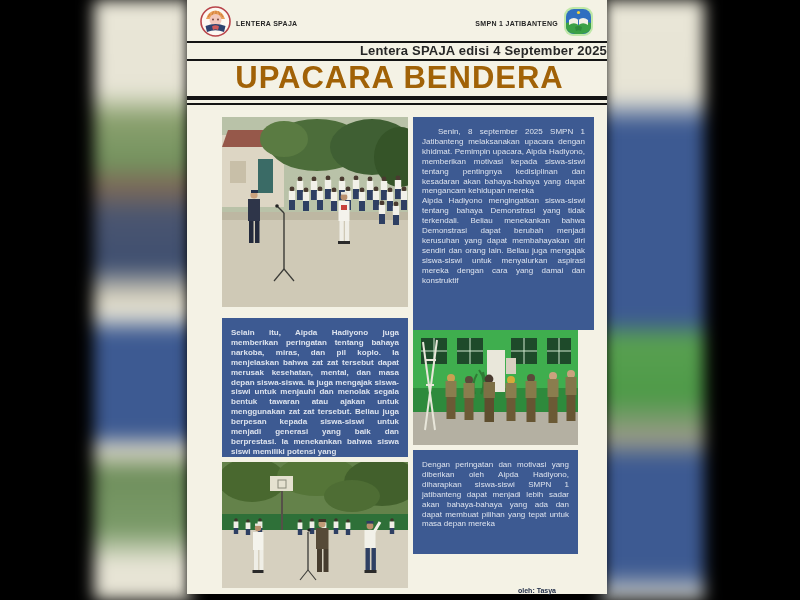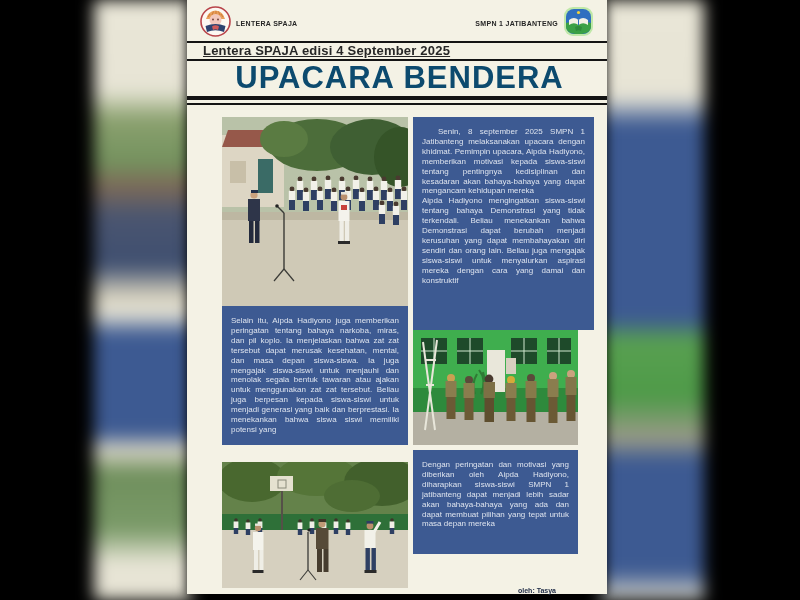--- a/index.html
+++ b/index.html
@@ -30,36 +30,36 @@
   }
   .hdr{position:absolute;top:5px;left:13px;right:13px;height:36px;
        display:flex;justify-content:space-between;align-items:center;}
   .hdr-group{display:flex;align-items:center;gap:5px;}
   .hdr-label{font-size:7px;font-weight:bold;color:#262626;letter-spacing:.3px;}
   .rule{position:absolute;left:0;right:0;background:#141414;}
   .rule-a{top:41px;height:2px;}
   .rule-b{top:59px;height:2px;}
   .rule-c{top:96px;height:4px;}
   .rule-d{top:103px;height:2px;}
-  .edition{position:absolute;top:43px;left:16px;right:0;text-align:left;
-           font-size:13px;font-weight:bold;color:#272727;letter-spacing:.2px;text-decoration:underline;}
+  .edition{position:absolute;top:43px;left:0;right:0;text-align:right;
+           font-size:13px;font-weight:bold;color:#272727;letter-spacing:.2px;}
   .title{position:absolute;top:60px;left:5px;right:0;text-align:center;
-         font-size:31px;font-weight:800;color:#0c4a6e;letter-spacing:1px;}
+         font-size:31px;font-weight:800;color:#a16207;letter-spacing:1px;}
 
   .photo{position:absolute;overflow:hidden;}
   .photo svg{display:block;}
   .bluebox{position:absolute;background:#3d5a92;color:#dde3ee;
            padding:10px 9px;box-sizing:border-box;
            font-size:8px;line-height:1.24;text-align:justify;}
   .bluebox p{margin:0;}
   .bluebox p.indent{text-indent:16px;}
   .bluebox p + p{}
 
   .ph1{left:35px;top:117px;width:186px;height:190px;}
-  .box-left{left:35px;top:306px;width:186px;height:139px;}
+  .box-left{left:35px;top:318px;width:186px;height:139px;font-weight:bold;}
   .ph3{left:35px;top:462px;width:186px;height:126px;}
   .box-r1{left:226px;top:117px;width:181px;height:213px;}
   .ph2{left:226px;top:330px;width:165px;height:115px;}
   .box-r2{left:226px;top:450px;width:165px;height:104px;}
   .byline{position:absolute;left:226px;top:587px;width:165px;
           text-align:right;padding-right:22px;box-sizing:border-box;
           font-size:7px;font-weight:bold;color:#1d2a45;}
 </style>
 </head>
 <body>

